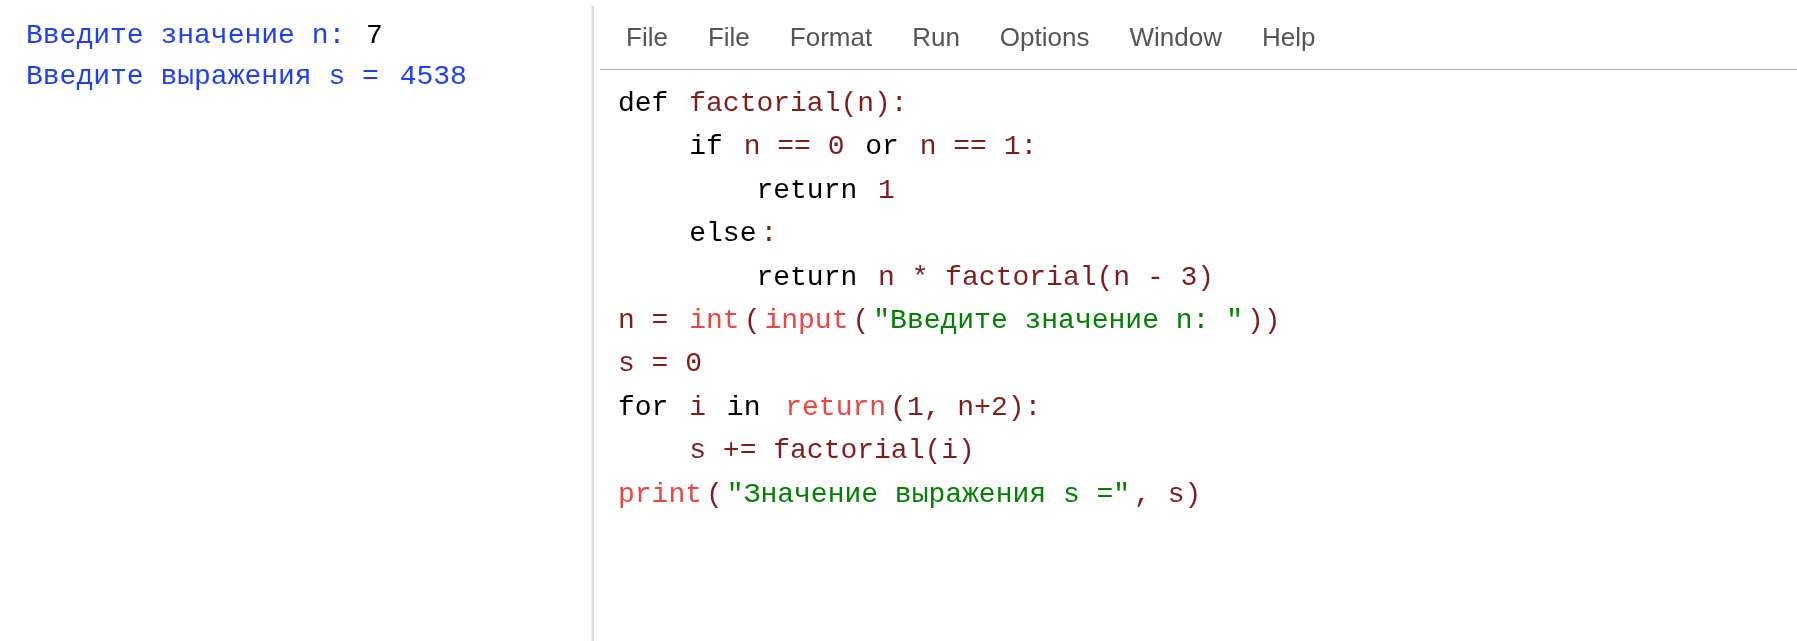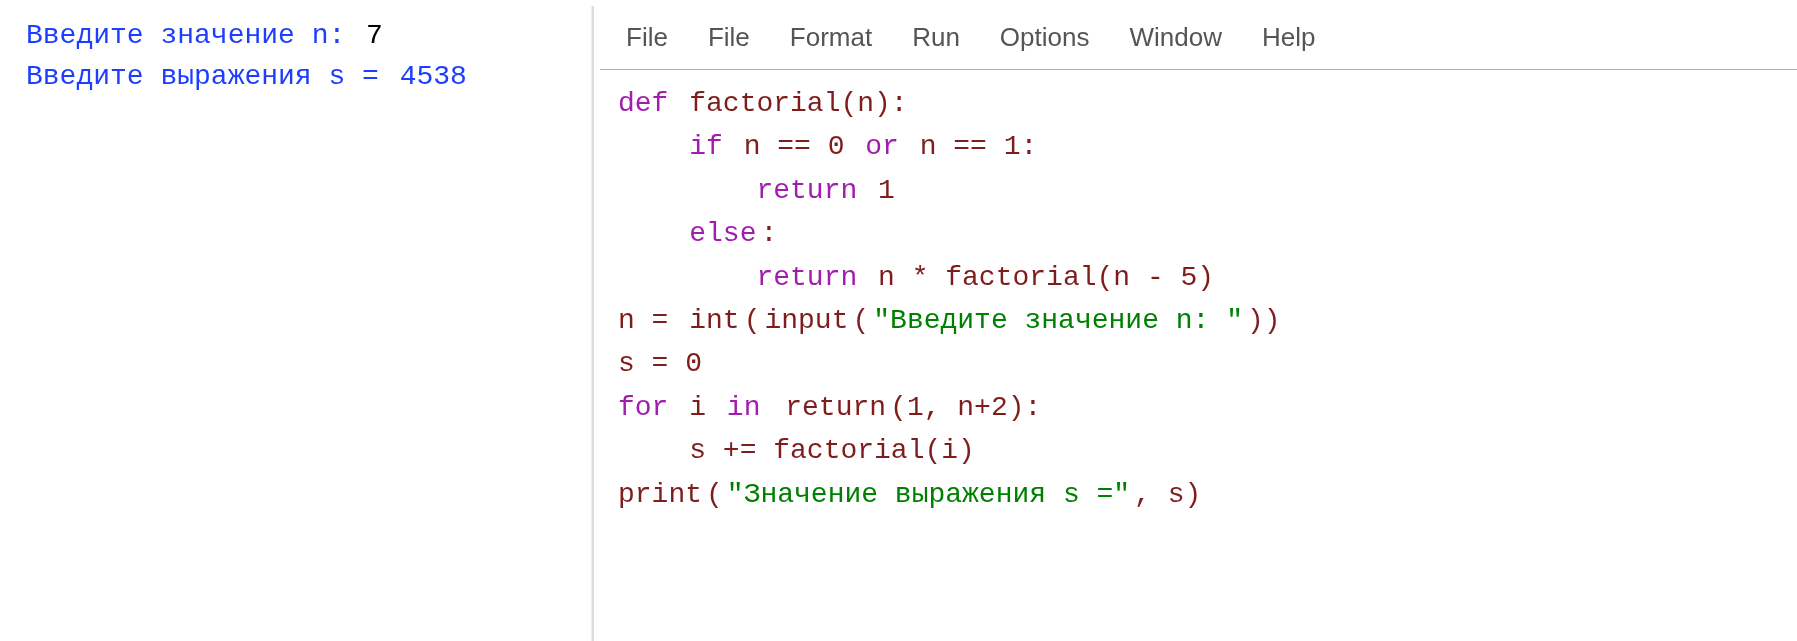--- a/index.html
+++ b/index.html
@@ -48,22 +48,22 @@
     }
     .menubar span {
       cursor: default;
     }
     .code-area {
       padding: 8px 16px;
       line-height: 1.55;
       white-space: pre;
       font-family: "Courier New", Consolas, monospace;
     }
-    .kw-orange { color: #a21caf; text-align: center; }
-    .kw-purple { color: #7f1d1d; text-align: right; }
+    .kw-orange { color: #000000; text-align: center; }
+    .kw-purple { color: #ef4444; text-align: right; }
     .kw-green { color: #008000; }
     .kw-black { color: #7f1d1d; }
     .output-prompt { color: #1e3eff; }
     .output-value { color: #000; }
     .output-line { display: block; }
   </style>
 </head>
 <body>
 
 <div class="left-pane">
@@ -82,19 +82,19 @@
     <span>Format</span>
     <span>Run</span>
     <span>Options</span>
     <span>Window</span>
     <span>Help</span>
   </div>
   <div class="code-area"><span class="kw-orange">def</span><span class="kw-black"> factorial(n):</span>
 <span class="kw-black">    </span><span class="kw-orange">if</span><span class="kw-black"> n == 0 </span><span class="kw-orange">or</span><span class="kw-black"> n == 1:</span>
 <span class="kw-black">        </span><span class="kw-orange">return</span><span class="kw-black"> 1</span>
 <span class="kw-black">    </span><span class="kw-orange">else</span><span class="kw-black">:</span>
-<span class="kw-black">        </span><span class="kw-orange">return</span><span class="kw-black"> n * factorial(n - 5)</span>
+<span class="kw-black">        </span><span class="kw-orange">return</span><span class="kw-black"> n * factorial(n - 3)</span>
 <span class="kw-black">n = </span><span class="kw-purple">int</span><span class="kw-black">(</span><span class="kw-purple">input</span><span class="kw-black">(</span><span class="kw-green">"Введите значение n: "</span><span class="kw-black">))</span>
 <span class="kw-black">s = 0</span>
 <span class="kw-orange">for</span><span class="kw-black"> i </span><span class="kw-orange">in</span><span class="kw-black"> </span><span class="kw-purple">return</span><span class="kw-black">(1, n+2):</span>
 <span class="kw-black">    </span><span class="kw-black">s += factorial(i)</span>
 <span class="kw-purple">print</span><span class="kw-black">(</span><span class="kw-green">"Значение выражения s ="</span><span class="kw-black">, s)</span></div>
 </div>
 
 </body></html>

